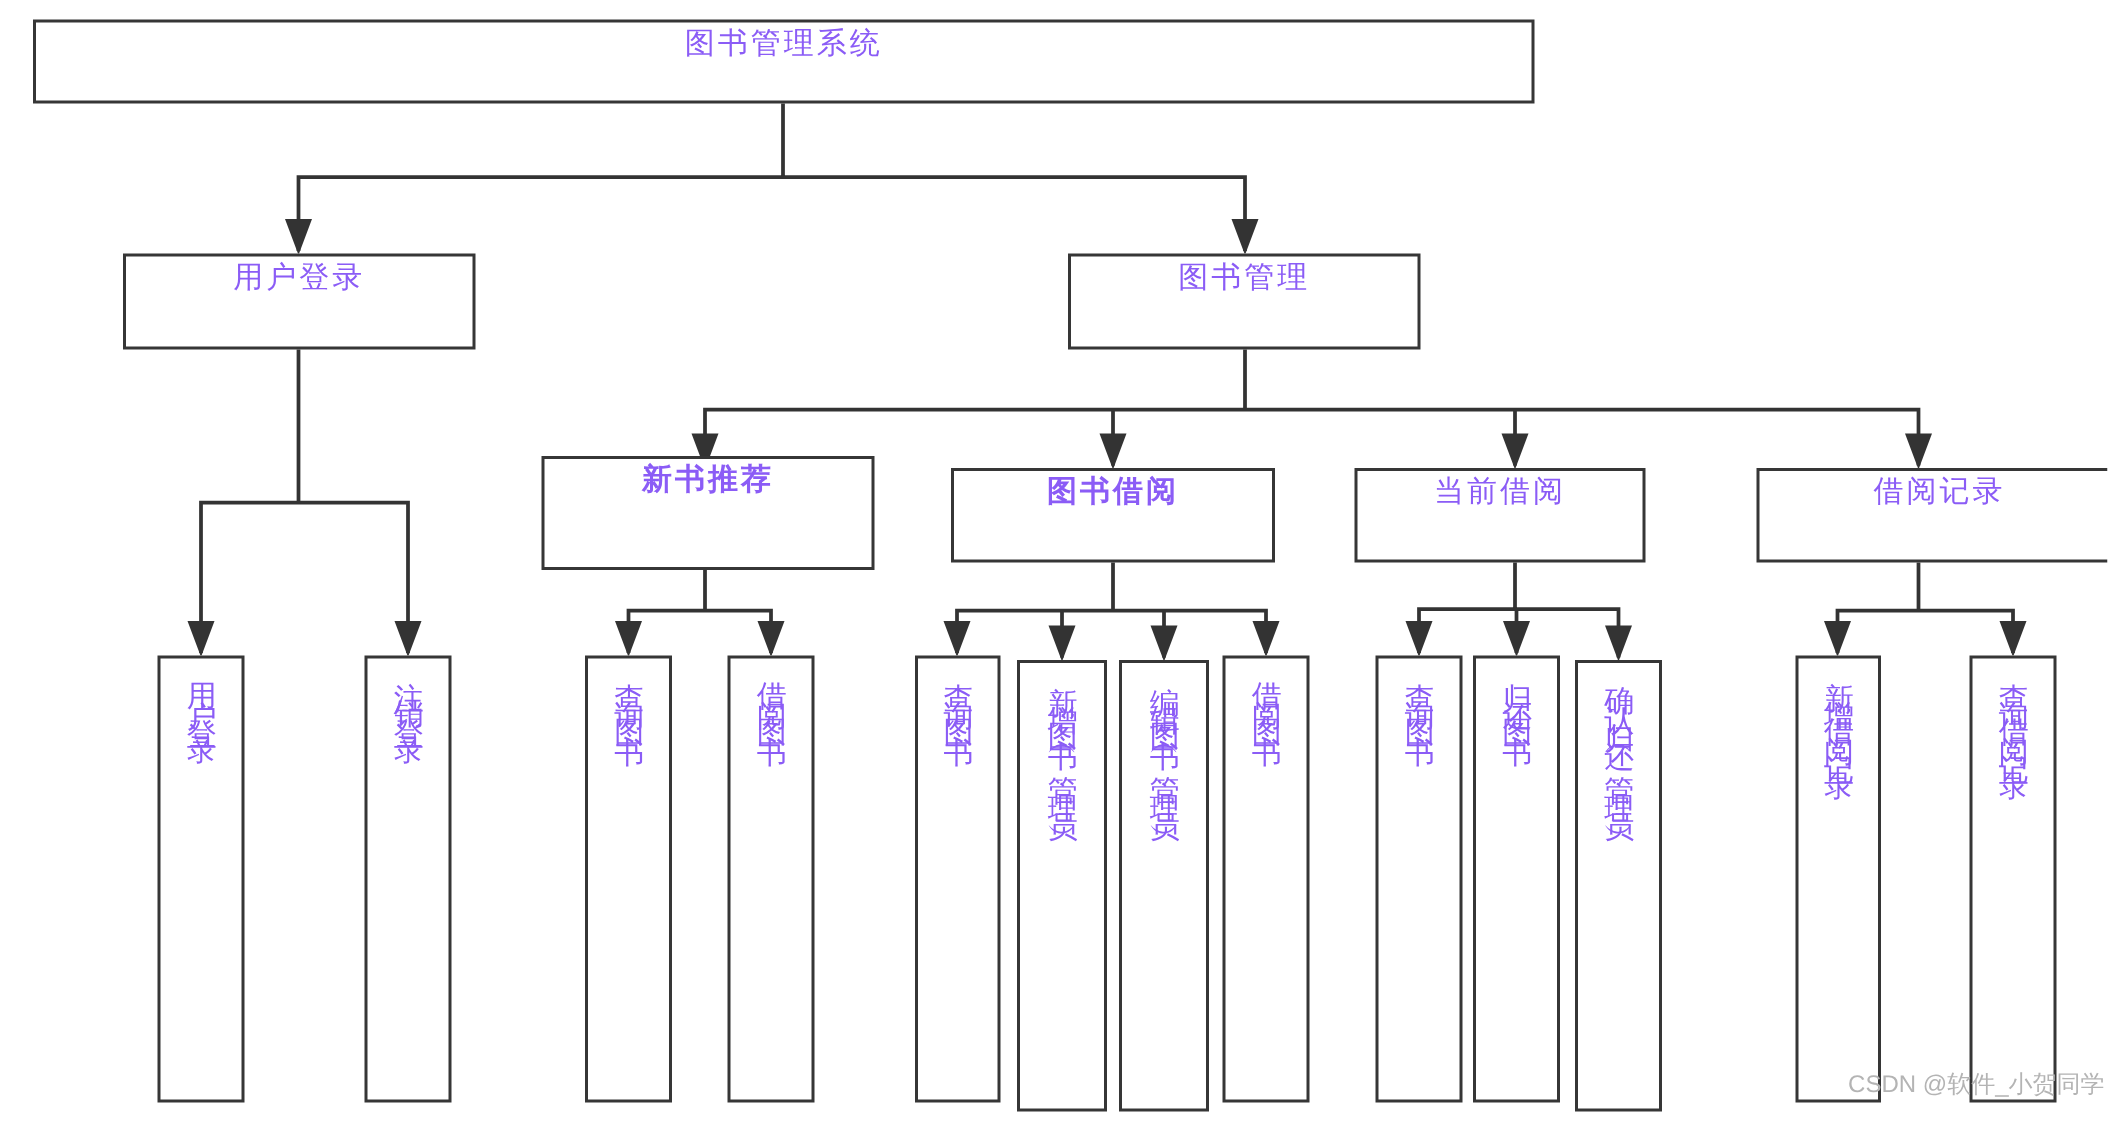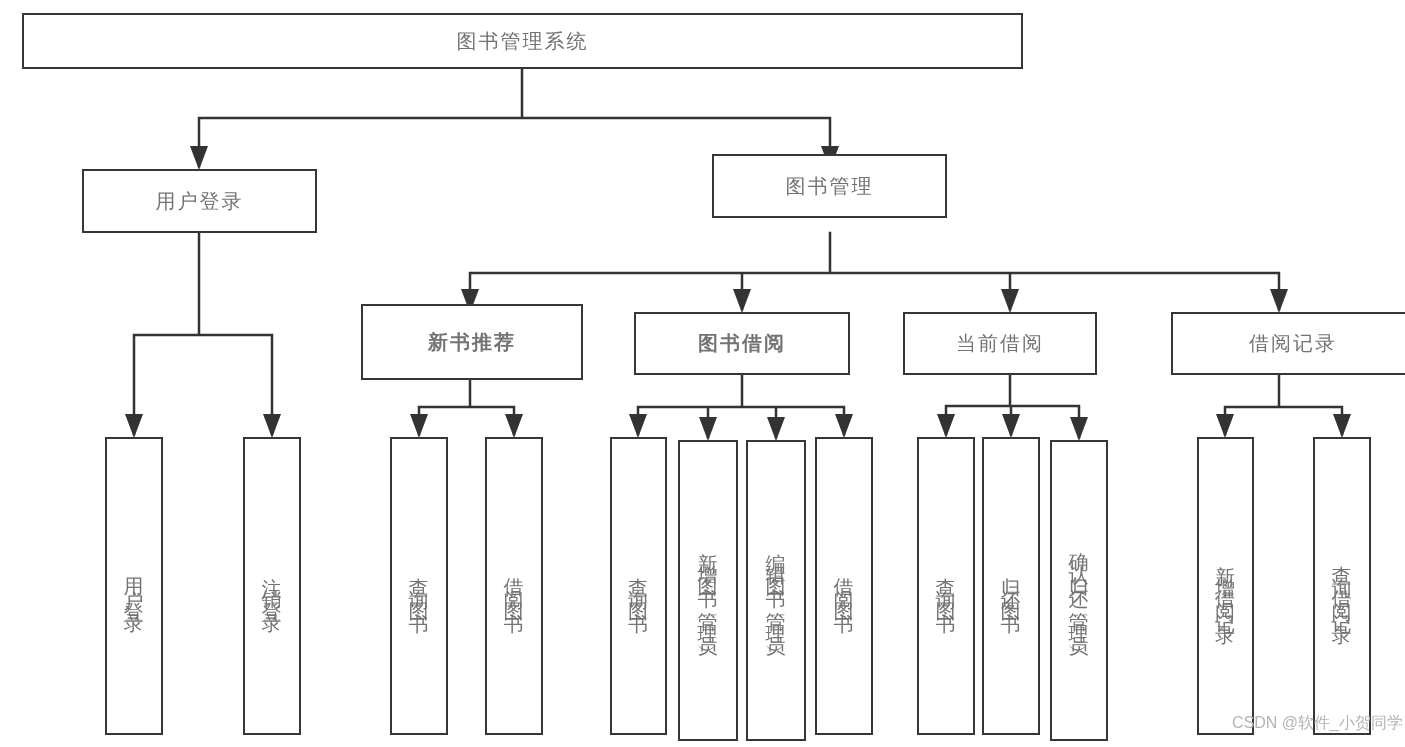--- a/index.html
+++ b/index.html
@@ -5,23 +5,23 @@
   html,body{margin:0;padding:0;background:#ffffff;}
   body{width:1405px;height:747px;font-family:"Liberation Sans","DejaVu Sans",sans-serif;}
   .stage{position:relative;width:1405px;height:747px;background:#ffffff;overflow:hidden;}
   svg.connectors{position:absolute;left:0;top:0;width:1405px;height:747px;}
   .node{
     position:absolute;
     box-sizing:border-box;
     background:#ffffff;
     border:2.5px solid #363636;
     display:flex;
-    align-items:center;
+    align-items:flex-start;
     justify-content:center;
-    color:#737373;
+    color:#8b5cf6;
   }
   .node-h .lbl{
     font-size:20px;
     letter-spacing:2px;
     white-space:nowrap;
   }
   .node-v .lbl{
     writing-mode:vertical-rl;
     text-orientation:mixed;
     font-size:20px;
@@ -72,21 +72,21 @@
       <polygon points="1216,414 1234,414 1225,438" fill="#333333"></polygon>
       <polygon points="1333,414 1351,414 1342,438" fill="#333333"></polygon>
     </svg>
   <div id="nodes">
       <div class="node node-h" style="left: 22px; top: 13px; width: 1001px; height: 56px;">
         <span class="lbl">图书管理系统</span>
       </div>
       <div class="node node-h" style="left: 82px; top: 169px; width: 235px; height: 64px;">
         <span class="lbl">用户登录</span>
       </div>
-      <div class="node node-h" style="left: 712px; top: 154px; width: 235px; height: 64px;">
+      <div class="node node-h" style="left: 712px; top: 169px; width: 235px; height: 64px;">
         <span class="lbl">图书管理</span>
       </div>
       <div class="node node-v" style="left: 105px; top: 437px; width: 58px; height: 298px;">
         <span class="lbl">用户登录</span>
       </div>
       <div class="node node-v" style="left: 243px; top: 437px; width: 58px; height: 298px;">
         <span class="lbl">注销登录</span>
       </div>
       <div class="node node-h" style="left: 361px; top: 304px; width: 222px; height: 76px; font-weight: bold;">
         <span class="lbl">新书推荐</span>

